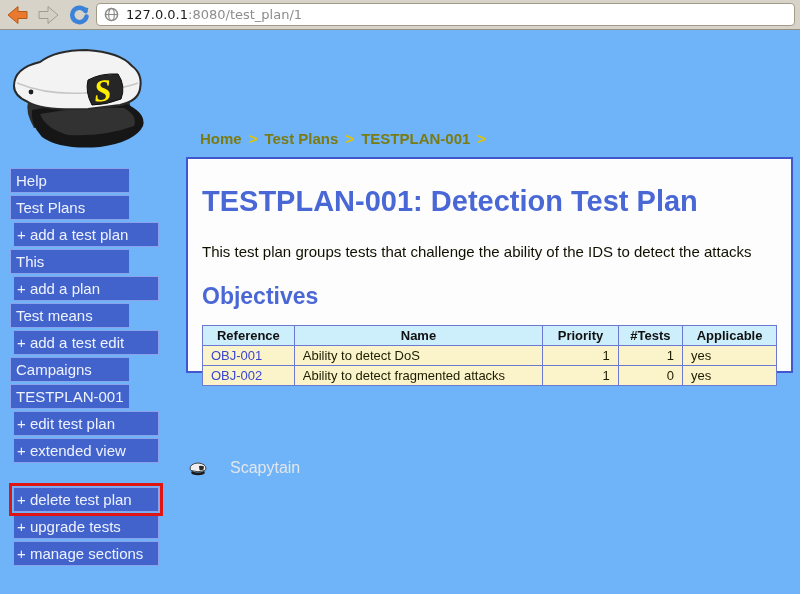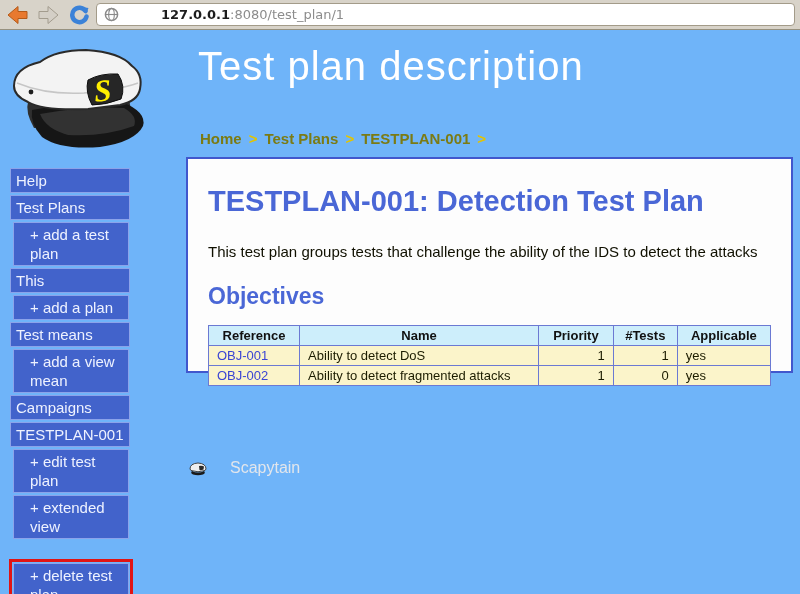--- a/index.html
+++ b/index.html
@@ -14,45 +14,45 @@
     background:var(--chrome_bg,#d8d3c9);
     border-bottom:1px solid #97917f;
     display:flex;align-items:center;padding:0 3px;gap:3px;
   }
   .nav-btn{width:28px;height:26px;display:flex;align-items:center;justify-content:center;cursor:pointer;}
   .urlbar{
     flex:1;height:21px;background:#fff;border:1px solid #a39b89;border-radius:4px;
     display:flex;align-items:center;gap:7px;padding:0 7px;margin-right:2px;
     font-family:"DejaVu Sans",sans-serif;font-size:13px;cursor:text;
   }
-  .url-host{font-weight:bold;color:var(--url_host_color,#1c1c1c);margin-left:35px;}
+  .url-host{font-weight:normal;color:var(--url_host_color,#1c1c1c);}
   .url-rest{color:var(--url_path_color,#8c8c8c);}
 
   
   .page{position:absolute;top:30px;left:0;width:800px;height:564px;background:var(--page_bg,#6fb4f9);}
   .logo{position:absolute;left:4px;top:12px;}
   .page-title{position:absolute;left:198px;top:14px;font-size:40px;color:#fff;letter-spacing:1px;}
   .breadcrumb{position:absolute;left:200px;top:100px;font-size:15px;font-weight:bold;}
   .bc-link{color:var(--breadcrumb_link,#7b7b14);margin-right:7px;cursor:pointer;}
   .bc-sep{color:var(--breadcrumb_sep,#e3c400);margin-right:7px;}
 
   
   .sidebar{position:absolute;left:10px;top:138px;width:150px;}
   .menu-item{
     box-sizing:border-box;width:120px;
     background:var(--menu_bg,#4263cb);border:1px solid var(--menu_border,#8ba3ea);
     color:#eef2ff;font-size:15px;line-height:19px;padding:2px 5px;margin-bottom:2px;cursor:pointer;
   }
-  .menu-item.sub{margin-left:3px;width:116px;padding-left:16px;}
+  .menu-item.sub{margin-left:3px;width:146px;padding-left:3px;}
   .menu-item.hl{outline:3px solid var(--highlight_red,#e11414);outline-offset:1px;margin-top:24px;}
 
   
   .panel{
     box-sizing:border-box;position:absolute;left:186px;top:127px;width:607px;height:216px;
-    background:#fdfdfd;border:2px solid var(--accent,#4157cd);padding:0 20px;
+    background:#fdfdfd;border:2px solid var(--accent,#4157cd);padding:0 14px;
   }
   .panel h1{margin:26px 0 0;font-size:29px;color:var(--heading,#4a67d6);}
   .panel p{margin:25px 0 0;font-size:15px;color:#101000;}
   .panel h2{margin:23px 0 0;font-size:23px;color:var(--heading,#4a67d6);}
   table{margin-top:15px;border-collapse:collapse;font-size:13px;}
   th,td{border:1px solid var(--table_border,#6b79d3);padding:2px 8px;}
   th{background:var(--th_bg,#cdeefb);color:#111;text-align:center;}
   td{background:var(--td_bg,#fbf4ca);color:#1c1c00;}
   th:nth-child(1){width:76px}
   th:nth-child(2){width:248px}
@@ -109,32 +109,31 @@
       <path d="M10,44 Q10,26 36,20 Q52,8 82,8 Q116,10 128,24 Q139,32 136,47 Q134,59 116,63 L84,67 Q40,69 24,60 Q10,54 10,44 Z" fill="#f3f3f3" stroke="#2a2a2a" stroke-width="2"></path>
       <path d="M13,41 Q42,53 80,51 Q114,48 134,41" fill="none" stroke="#c6c6c6" stroke-width="1.4"></path>
 
       <path d="M84,38 Q97,31 114,32 Q122,44 117,57 Q102,63 88,63 Q81,50 84,38 Z" fill="#262626" stroke="#0c0c0c"></path>
       <text x="90" y="59" font-size="31" font-style="italic" font-weight="bold" fill="#ffee00" font-family="Liberation Serif, serif" transform="rotate(-5 100 48)">S</text>
 
       <circle cx="27" cy="50" r="2.4" fill="#1e1e1e"></circle>
     </svg>
   </div>
 
-  <div class="page-title">Test plan description</div>
 
   <div class="breadcrumb"><span class="bc-link">Home</span><span class="bc-sep">&gt;</span><span class="bc-link">Test Plans</span><span class="bc-sep">&gt;</span><span class="bc-link">TESTPLAN-001</span><span class="bc-sep">&gt;</span></div>
 
   <div class="sidebar">
       <div class="menu-item">Help</div>
       <div class="menu-item">Test Plans</div>
       <div class="menu-item sub">+ add a test plan</div>
       <div class="menu-item">This</div>
       <div class="menu-item sub">+ add a plan</div>
       <div class="menu-item">Test means</div>
-      <div class="menu-item sub">+ add a view mean</div>
+      <div class="menu-item sub">+ add a test edit</div>
       <div class="menu-item">Campaigns</div>
       <div class="menu-item">TESTPLAN-001</div>
       <div class="menu-item sub">+ edit test plan</div>
       <div class="menu-item sub">+ extended view</div>
       <div class="menu-item sub hl">+ delete test plan</div>
       <div class="menu-item sub">+ upgrade tests</div>
       <div class="menu-item sub">+ manage sections</div>
     </div>
 
   <div class="panel">

